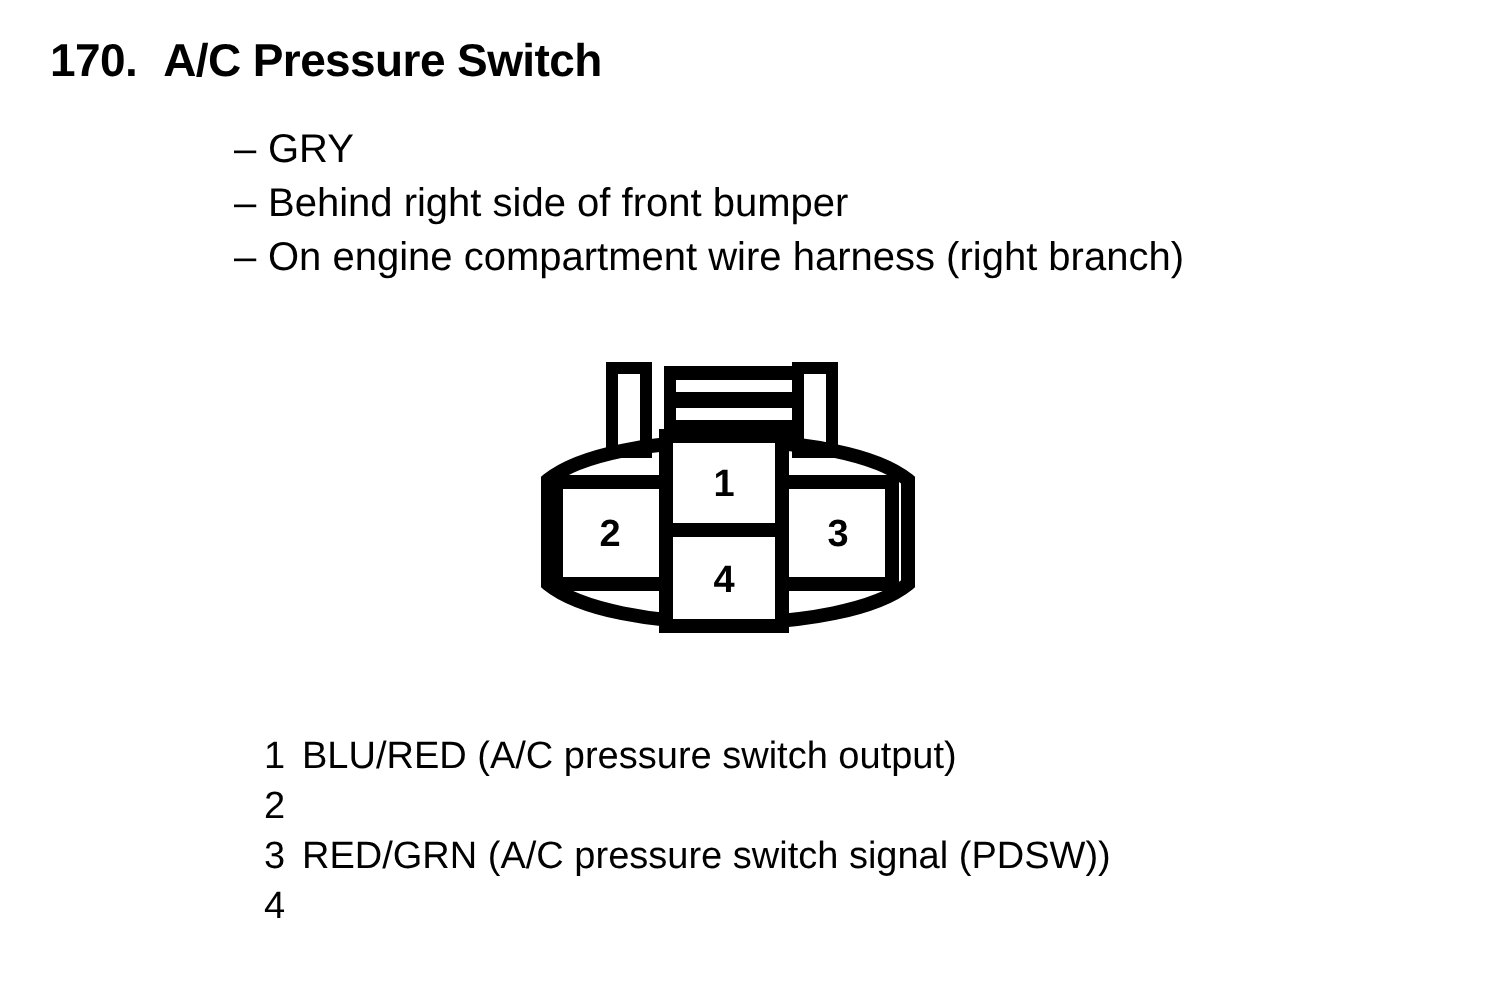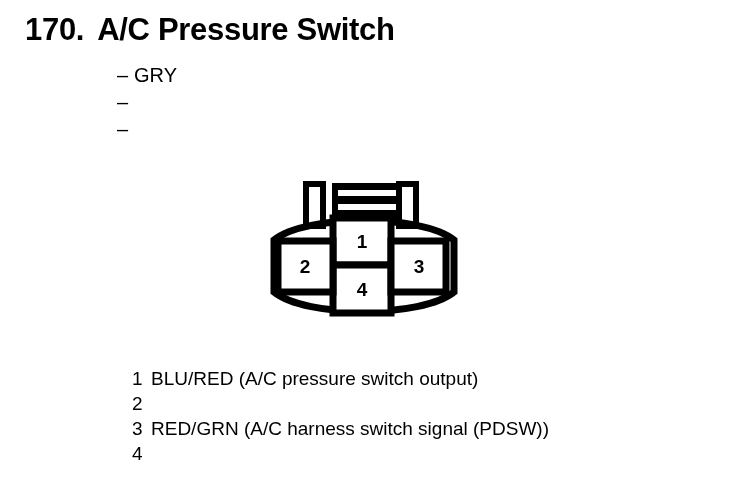--- a/index.html
+++ b/index.html
@@ -19,21 +19,21 @@
   }
 
   
   #header-block {
     position: absolute;
     left: 25px;
     top: 12px;
     width: 710px;
   }
   #page-title {
-    font-size: 31px;
+    font-size: 23px;
     font-weight: bold;
     line-height: 36px;
     letter-spacing: -0.3px;
     white-space: nowrap;
   }
   #page-title .title-number {
     display: inline-block;
     margin-right: 13px;
   }
 
@@ -117,23 +117,25 @@
   </div>
 </div>
 
 <div id="detail-list">
   <div class="detail-row">
     <span class="detail-dash">–</span>
     <span class="detail-text">GRY</span>
   </div>
   <div class="detail-row">
     <span class="detail-dash">–</span>
+    <span class="detail-text">Behind right side of front bumper</span>
   </div>
   <div class="detail-row">
     <span class="detail-dash">–</span>
+    <span class="detail-text">On engine compartment wire harness (right branch)</span>
   </div>
 </div>
 
 <div id="connector-figure">
   <svg id="connector-svg" viewBox="0 0 212 142" xmlns="http://www.w3.org/2000/svg">
 
     <path fill="none" stroke="#000000" stroke-width="7" stroke-linejoin="miter" d="M 16 62
              L 16 114
              C 48 140, 164 140, 196 114
              L 196 62
@@ -165,18 +167,18 @@
 <div id="pin-legend">
   <div class="pin-row">
     <span class="pin-index">1</span>
     <span class="pin-desc">BLU/RED (A/C pressure switch output)</span>
   </div>
   <div class="pin-row">
     <span class="pin-index">2</span>
   </div>
   <div class="pin-row">
     <span class="pin-index">3</span>
-    <span class="pin-desc">RED/GRN (A/C harness switch signal (PDSW))</span>
+    <span class="pin-desc">RED/GRN (A/C pressure switch signal (PDSW))</span>
   </div>
   <div class="pin-row">
     <span class="pin-index">4</span>
   </div>
 </div>
 
 </body></html>

